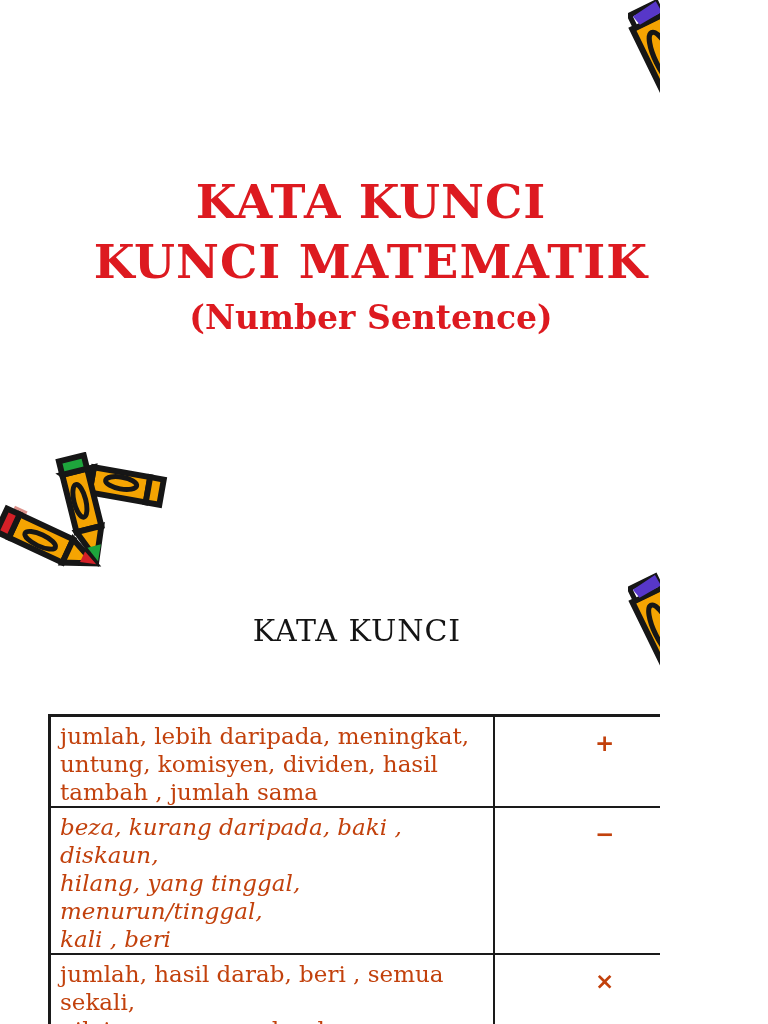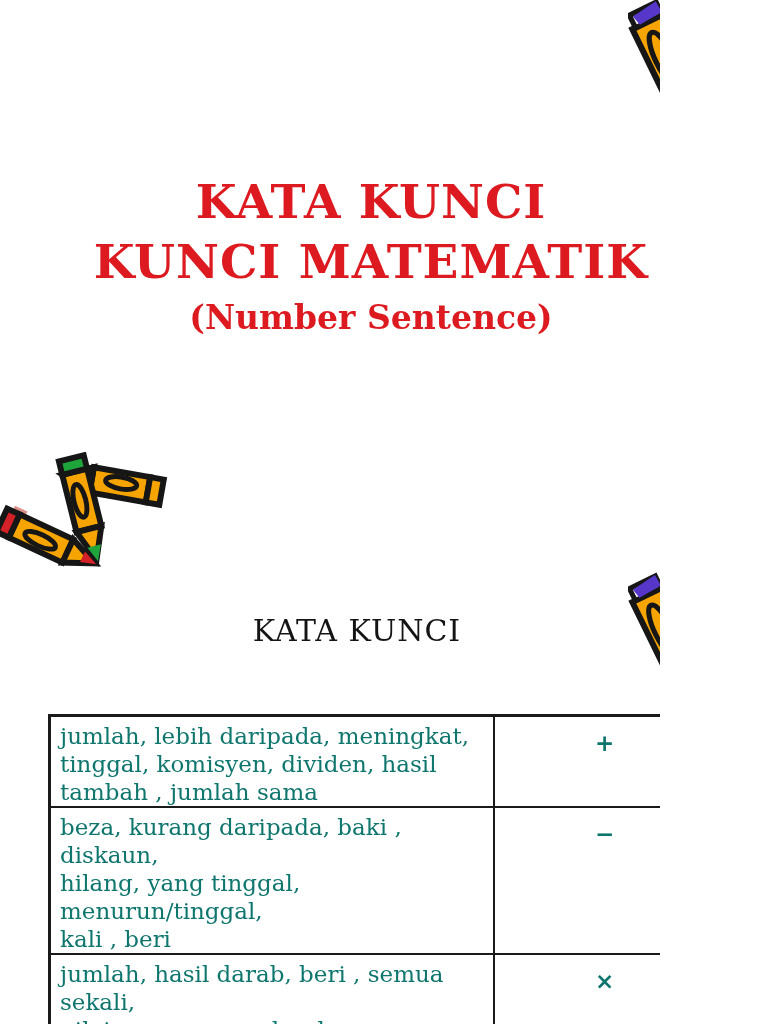--- a/index.html
+++ b/index.html
@@ -20,21 +20,21 @@
     font-size:30px;line-height:38px;color:#141414;letter-spacing:1px;
   }
   
   .kw-table{
     position:absolute;left:48px;top:714px;width:664px;
     border-collapse:collapse;table-layout:fixed;
     border:3px solid #1a1a1a;
   }
   .kw-table td{
     border:2px solid #1a1a1a;vertical-align:top;
-    padding:5px 6px 0 9px;font-size:23px;line-height:28px;color:#0f766e;
+    padding:5px 6px 0 9px;font-size:23px;line-height:28px;color:#c2410c;
   }
   .col-kw{width:444px;}
   .col-sym{width:220px;}
   .symbol-cell{
     text-align:center;font-family:"DejaVu Sans",sans-serif;font-weight:bold;
     font-size:42px;line-height:1;padding-top:12px !important;color:#111;
   }
   
   .deco{position:absolute;pointer-events:none;}
   .crayon-top-right{left:628px;top:-6px;width:132px;height:188px;}
@@ -58,26 +58,26 @@
 
   <table class="kw-table">
     <colgroup>
         <col class="col-kw">
         <col class="col-sym">
       </colgroup>
     <tbody>
       <tr style="height:85px;">
         <td>
           <div>jumlah, lebih daripada, meningkat,</div>
-          <div>tinggal, komisyen, dividen, hasil</div>
+          <div>untung, komisyen, dividen, hasil</div>
           <div>tambah , jumlah sama</div>
         </td>
         <td class="symbol-cell">+</td>
       </tr>
-      <tr style="height:84px;">
+      <tr style="height:84px;font-style:italic;">
         <td>
           <div>beza, kurang daripada, baki , diskaun,</div>
           <div>hilang, yang tinggal, menurun/tinggal,</div>
           <div>kali , beri</div>
         </td>
         <td class="symbol-cell">−</td>
       </tr>
       <tr style="height:89px;">
         <td>
           <div>jumlah, hasil darab, beri , semua sekali,</div>

